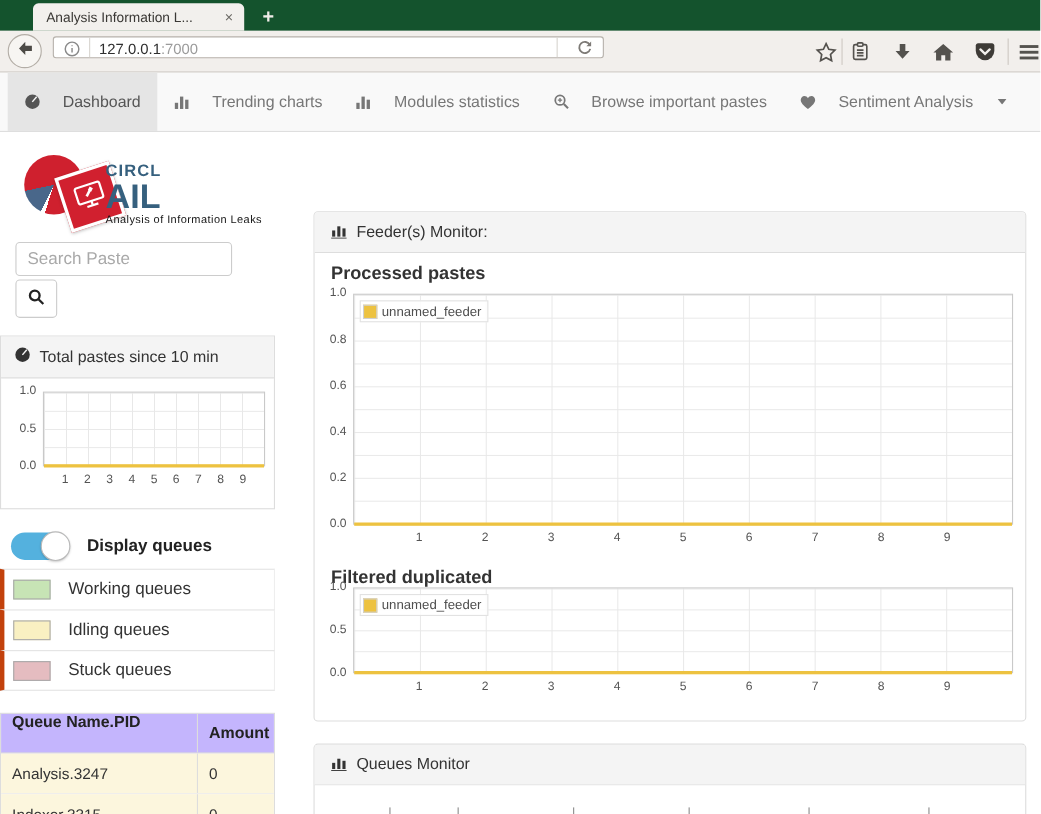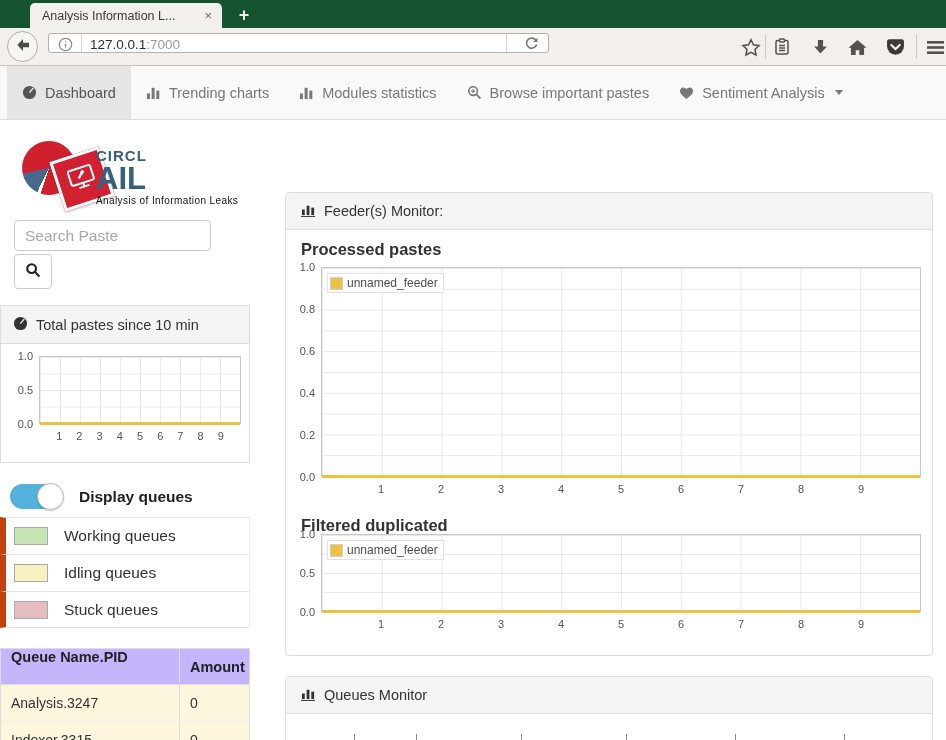--- a/index.html
+++ b/index.html
@@ -32,21 +32,21 @@
   .searchbar .mag { margin:0 6px 0 8px; color:#8a8a8a; display:flex; }
   .searchbar input { border:none; outline:none; flex:1; font-size:13.5px; font-family:inherit; color:#444; background:transparent; }
   .searchbar input::placeholder { color:#7a7a7a; }
   .tbicon { position:absolute; top:8px; width:22px; height:22px; color:#54524e;
             display:flex; align-items:center; justify-content:center; }
   .tbsep { position:absolute; top:7px; width:1px; height:24px; background:#cdc8c2; }
 
   
   #navbar { position:absolute; left:0; top:66px; width:946px; height:54px; background:#f9f9f9;
             border-bottom:1px solid #dedede; display:flex; padding-left:7px; }
-  .nav-item { height:53px; display:flex; align-items:center; gap:8px; padding:0 15px;
+  .nav-item { height:53px; display:flex; align-items:center; gap:20px; padding:0 15px;
               font-size:14.5px; color:#777; cursor:default; }
   .nav-item.active { background:#e5e5e5; color:#555; }
   .nav-item .caret { margin-left:2px; display:inline-flex; }
 
   
   .logo-pie { position:absolute; left:22px; top:141px; width:54px; height:54px; border-radius:50%;
               background:conic-gradient(#cf202e 0 198deg, #fff 198deg 206deg, #49678a 206deg 258deg, #cf202e 258deg 360deg); }
   .logo-diamond { position:absolute; left:56px; top:153px; width:52px; height:52px; background:#d1202f;
                   border:3px solid #fff; transform:rotate(-18deg); box-shadow:0 1px 3px rgba(0,0,0,.25);
                   display:flex; align-items:center; justify-content:center; }
@@ -69,21 +69,21 @@
                 align-items:center; gap:8px; padding-left:12px; font-size:14.5px; color:#333; }
   .side-panel .panel-body { position:relative; height:118px; }
 
   .toggle { position:absolute; left:10px; top:484px; width:53px; height:25px; border-radius:13px;
             background:#54b1de; }
   .toggle-knob { position:absolute; right:-1px; top:-1px; width:27px; height:27px; border-radius:50%;
                  background:#fff; border:1px solid #b9b9b9; box-shadow:0 1px 2px rgba(0,0,0,.2); }
   .toggle-label { position:absolute; left:79px; top:488px; font-size:15.5px; font-weight:bold; color:#222; }
 
   #queue-legend { position:absolute; left:0; top:517px; width:250px; background:#fff; }
-  .legend-row { height:37px; border-top:1px solid #e3e3e3; border-left:6px solid #c2410c; border-right:1px solid #eee;
+  .legend-row { height:37px; border-top:1px solid #e3e3e3; border-left:4px solid #c2410c; border-right:1px solid #eee;
                 display:flex; align-items:center; padding-left:8px; }
   .legend-row:last-child { border-bottom:1px solid #e3e3e3; }
   .legend-sw { width:34px; height:18px; border:1px solid #a9a9a9; }
   .legend-lbl { margin-left:16px; font-size:15.5px; color:#333; }
 
   #queue-table { position:absolute; left:0; top:648px; width:250px; border:1px solid #ddd; background:#fff; }
   .qt-head { display:flex; height:36px; background:#c4b5fd; border-bottom:1px solid #ddd; align-items:flex-start; }
   .qt-head .c1, .qt-row .c1 { width:178px; padding-left:10px; }
   .qt-head .c2, .qt-row .c2 { flex:1; padding-left:10px; border-left:1px solid #ddd; height:100%;
                               display:flex; align-items:center; }

